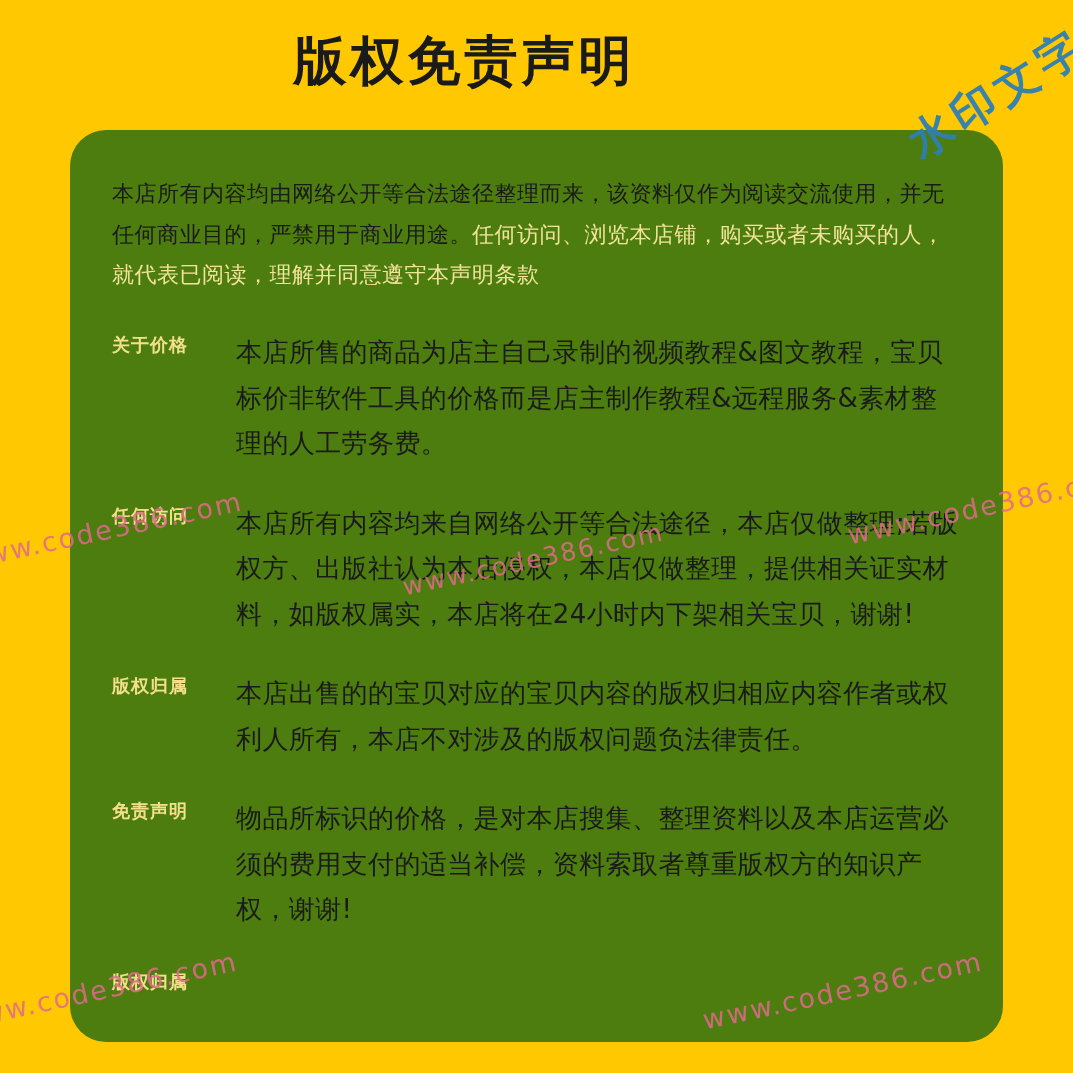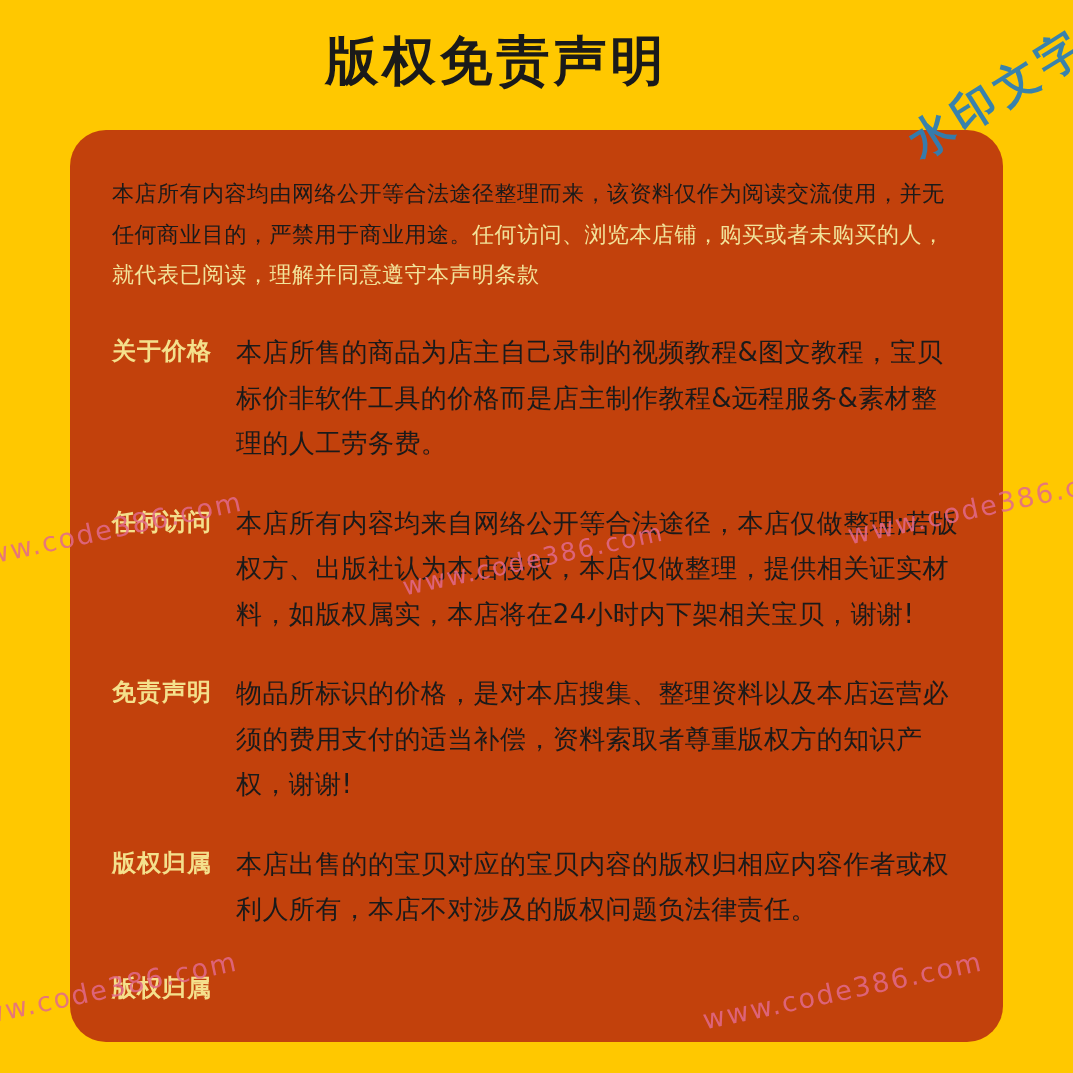--- a/index.html
+++ b/index.html
@@ -24,29 +24,28 @@
     position: absolute;
     top: 26px;
     left: 0;
     width: 929px;
     text-align: center;
     font-size: 53px;
     font-weight: bold;
     letter-spacing: 4px;
     color: #1a1a1a;
     font-family: "DejaVu Sans", "Liberation Sans", sans-serif;
-    padding-left: 32px;
   }
   .card {
     position: absolute;
     left: 70px;
     top: 130px;
     width: 933px;
     height: 912px;
-    background: #c2410c;
+    background: #4d7c0f;
     border-radius: 36px;
     box-sizing: border-box;
     padding: 44px 42px 20px 42px;
   }
   .intro {
     font-size: 22px;
     line-height: 1.85;
     color: #1a1a1a;
     letter-spacing: 0.5px;
     font-family: "DejaVu Sans", "Liberation Sans", sans-serif;
@@ -57,21 +56,21 @@
   .rows {
     margin-top: 34px;
   }
   .row {
     display: flex;
     align-items: flex-start;
     margin-bottom: 34px;
   }
   .row-label {
     flex: 0 0 124px;
-    font-size: 24px;
+    font-size: 18px;
     line-height: 1.75;
     color: #F4E08C;
     font-weight: bold;
     letter-spacing: 1px;
     white-space: nowrap;
     font-family: Liberation Serif, serif;
   }
   .row-text {
     flex: 1 1 auto;
     font-size: 26px;
@@ -138,27 +137,27 @@
         <div class="row-label">关于价格</div>
         <div class="row-text">本店所售的商品为店主自己录制的视频教程&amp;图文教程，宝贝标价非软件工具的价格而是店主制作教程&amp;远程服务&amp;素材整理的人工劳务费。</div>
       </div>
 
       <div class="row">
         <div class="row-label">任何访问</div>
         <div class="row-text">本店所有内容均来自网络公开等合法途径，本店仅做整理;若版权方、出版社认为本店侵权，本店仅做整理，提供相关证实材料，如版权属实，本店将在24小时内下架相关宝贝，谢谢!</div>
       </div>
 
       <div class="row">
-        <div class="row-label">免责声明</div>
-        <div class="row-text">物品所标识的价格，是对本店搜集、整理资料以及本店运营必须的费用支付的适当补偿，资料索取者尊重版权方的知识产权，谢谢!</div>
+        <div class="row-label">版权归属</div>
+        <div class="row-text">本店出售的的宝贝对应的宝贝内容的版权归相应内容作者或权利人所有，本店不对涉及的版权问题负法律责任。</div>
       </div>
 
       <div class="row">
-        <div class="row-label">版权归属</div>
-        <div class="row-text">本店出售的的宝贝对应的宝贝内容的版权归相应内容作者或权利人所有，本店不对涉及的版权问题负法律责任。</div>
+        <div class="row-label">免责声明</div>
+        <div class="row-text">物品所标识的价格，是对本店搜集、整理资料以及本店运营必须的费用支付的适当补偿，资料索取者尊重版权方的知识产权，谢谢!</div>
       </div>
 
       <div class="row">
         <div class="row-label">版权归属</div>
       </div>
 
     </div>
 
 
   </div>

